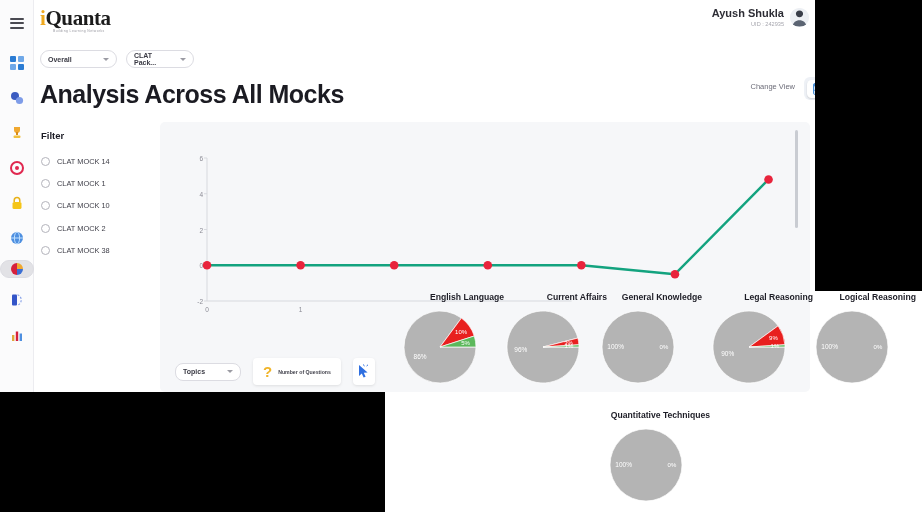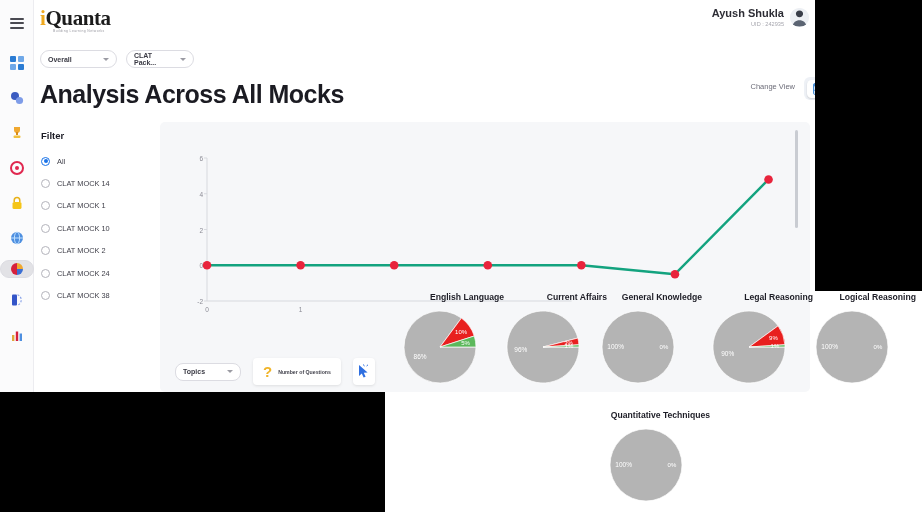--- a/index.html
+++ b/index.html
@@ -250,42 +250,34 @@
           <path d="M6.5 6.5 L12.7 6.5 A6.2 6.2 0 0 1 6.5 12.7 Z" fill="#3b9e54"></path>
           <path d="M6.5 6.5 L6.5 12.7 A6.2 6.2 0 0 1 6.5 0.3 Z" fill="#3b73d6"></path>
         </svg>
     </div>
   </div>
 
   <div class="filter">
     <h3>Filter</h3>
     <div id="filter-list">
         <div class="frow">
-          <span class="radio on"></span>
-          <span class="flabel">All</span>
-        </div>
-        <div class="frow">
           <span class="radio"></span>
           <span class="flabel">CLAT MOCK 14</span>
         </div>
         <div class="frow">
           <span class="radio"></span>
           <span class="flabel">CLAT MOCK 1</span>
         </div>
         <div class="frow">
           <span class="radio"></span>
           <span class="flabel">CLAT MOCK 10</span>
         </div>
         <div class="frow">
           <span class="radio"></span>
           <span class="flabel">CLAT MOCK 2</span>
-        </div>
-        <div class="frow">
-          <span class="radio"></span>
-          <span class="flabel">CLAT MOCK 24</span>
         </div>
         <div class="frow">
           <span class="radio"></span>
           <span class="flabel">CLAT MOCK 38</span>
         </div>
       </div>
   </div>
 
   <div class="card"></div>
   <div class="scrollbar"></div>

